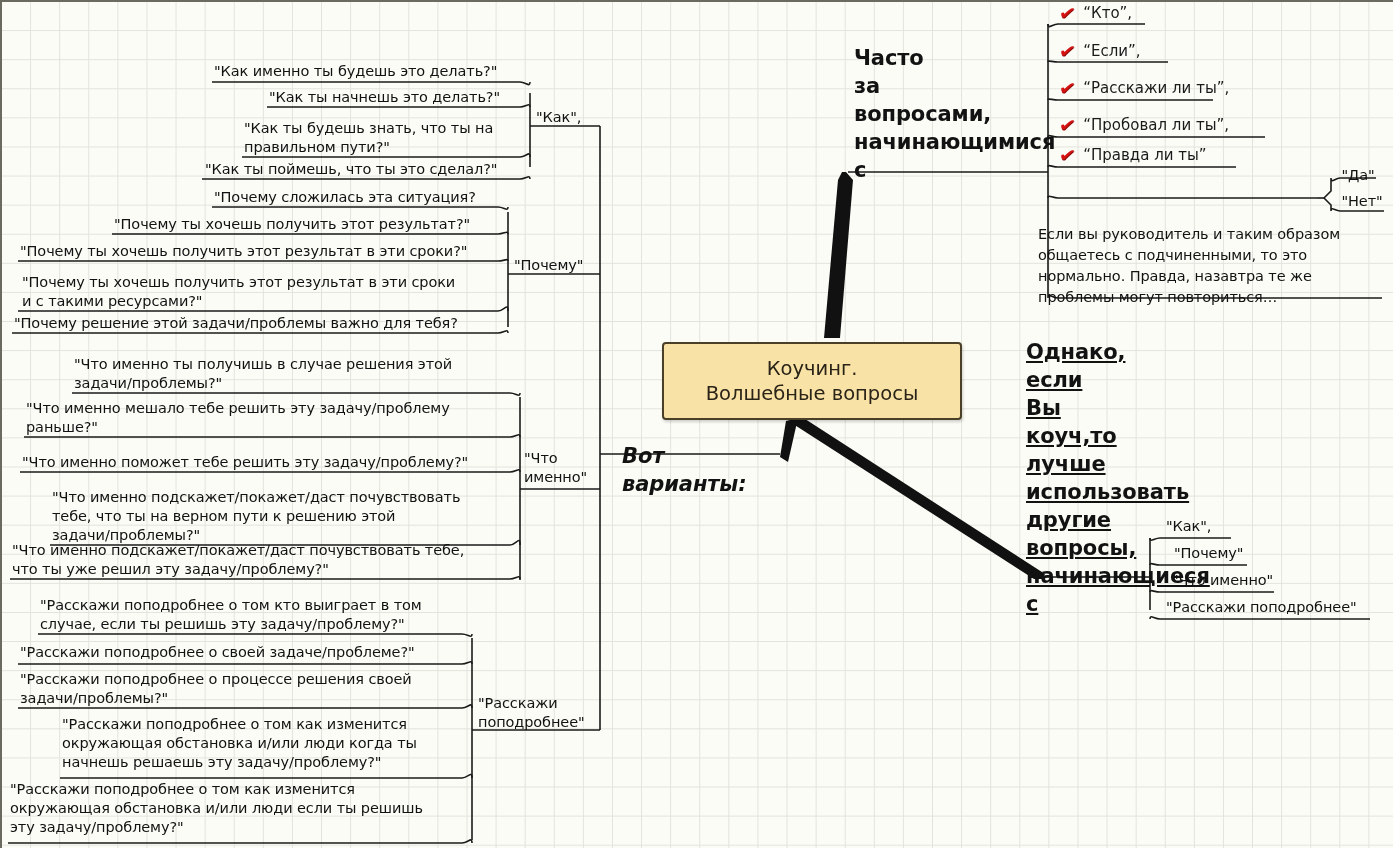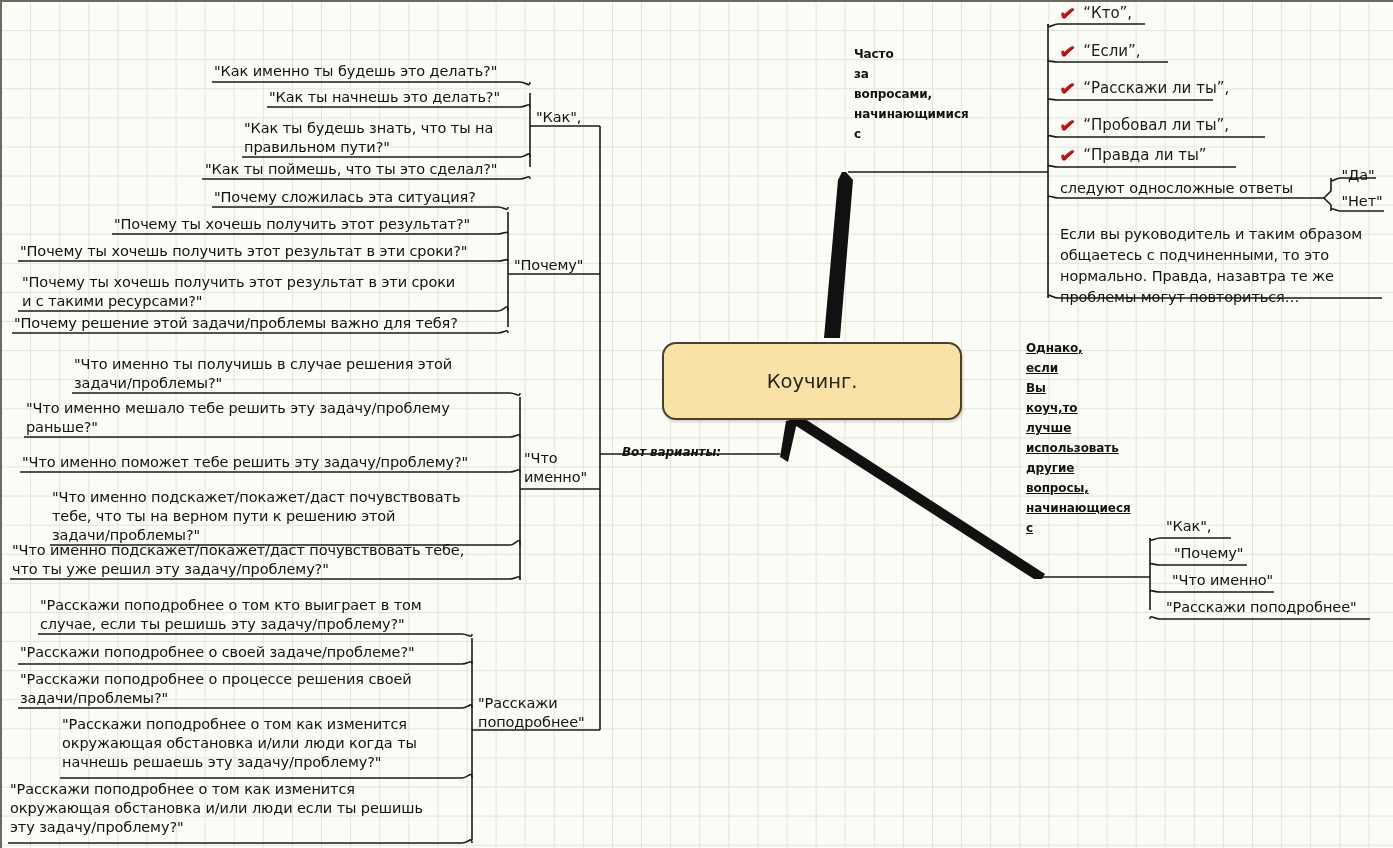--- a/index.html
+++ b/index.html
@@ -37,28 +37,28 @@
     line-height: 19px;
     white-space: pre-wrap;
     color: #121212;
     letter-spacing: -0.1px;
   }
   .leaf {
     text-align: left;
   }
   .bold-note {
     font-weight: bold;
-    font-size: 12px;
-    line-height: 20px;
+    font-size: 21px;
+    line-height: 28px;
   }
   .center-node {
     position: absolute;
     background: #f9e2a6;
     border: 2px solid #4a4028;
-    border-radius: 14px;
+    border-radius: 4px;
     font-size: 19.5px;
     line-height: 25px;
     text-align: center;
     color: #2a2418;
     display: flex;
     align-items: center;
     justify-content: center;
     box-sizing: border-box;
     box-shadow: 1px 2px 3px rgba(0,0,0,0.18);
   }
@@ -158,20 +158,21 @@
       <path d="M822,336 L838,336 L851,178 L844,170 L840,170 L836,178 Z"></path>
       <path d="M788,420 L800,415 L1043,572 L1040,577 L1032,577 Z"></path>
       <path d="M784,419 L796,416 L786,460 L778,455 Z"></path>
       <path d="M778,452 L790,448 L672,412 L672,420 Z" opacity="0"></path>
     </g>
   </svg>
 
   <div class="center-node" style="left:660px; top:340px; width:300px; height:78px;">
     <div>
       <div>Коучинг.</div>
+      <div>Волшебные вопросы</div>
     </div>
   </div>
 
   <div class="node bold-note" style="left:620px; top:440px; width:160px;font-style:italic;">Вот варианты:</div>
 
   <div class="node" style="left:534px; top:106px; width:70px;">"Как",</div>
   <div class="node" style="left:512px; top:254px; width:86px;">"Почему"</div>
   <div class="node" style="left:522px; top:447px; width:76px;">"Что
 именно"</div>
   <div class="node" style="left:476px; top:692px; width:122px;">"Расскажи
@@ -233,26 +234,25 @@
   </div>
   <div class="checkrow" style="left:1058px; top:114px;">
     <span class="check">✔</span>
     <span>“Пробовал ли ты”,</span>
   </div>
   <div class="checkrow" style="left:1058px; top:144px;">
     <span class="check">✔</span>
     <span>“Правда ли ты”</span>
   </div>
 
-  <div class="node" style="left:1058px; top:177px; width:262px;">следуют односложные ответы</div>
 
   <div class="node" style="left:1334px; top:164px; width:44px; text-align:center;">"Да"</div>
   <div class="node" style="left:1336px; top:190px; width:48px; text-align:center;">"Нет"</div>
 
-  <div class="node" style="left:1058px; top:222px; width:322px; line-height:21px;">Если вы руководитель и таким образом
+  <div class="node" style="left:1036px; top:222px; width:322px; line-height:21px;">Если вы руководитель и таким образом
 общаетесь с подчиненными, то это
 нормально. Правда, назавтра те же
 проблемы могут повториться…</div>
 
   <div class="node bold-note" style="left:1024px; top:336px; width:180px;text-decoration:underline;">Однако,
 если
 Вы
 коуч,то
 лучше
 использовать

